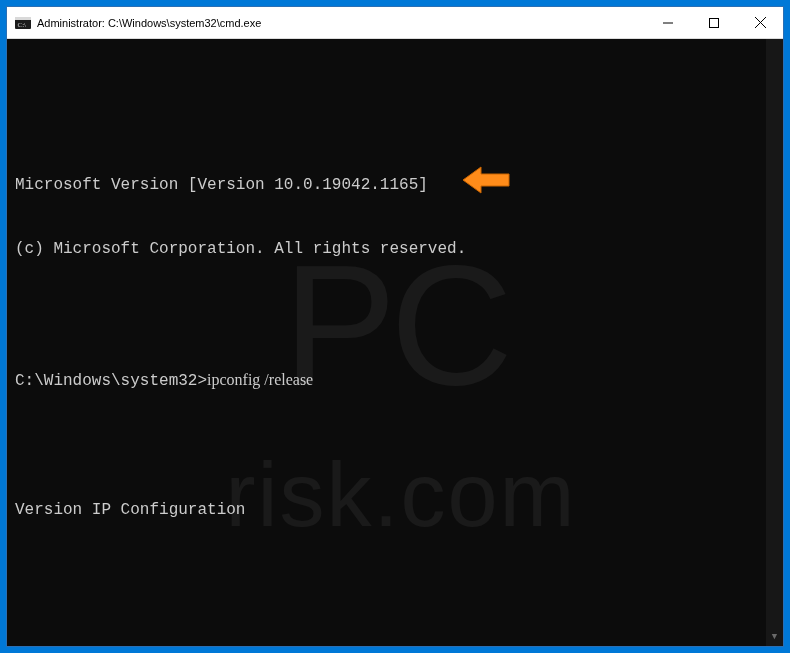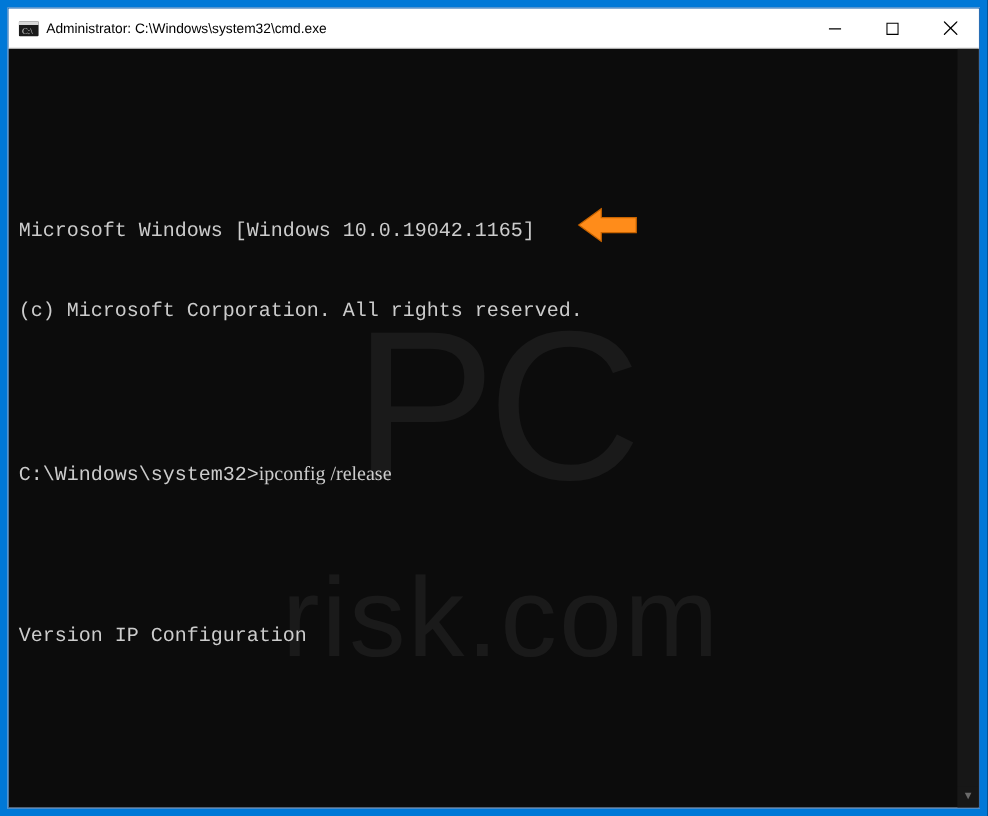--- a/index.html
+++ b/index.html
@@ -154,21 +154,21 @@
     <div class="terminal">
 
       
       <div class="watermark">
         <div class="watermark-inner">
           <div class="wm-big">PC</div>
           <div class="wm-sub">risk.com</div>
         </div>
       </div>
 
-      <div class="line">Microsoft Windows [Windows 10.0.19042.1165]</div>
+      <div class="line">Microsoft Version [Version 10.0.19042.1165]</div>
       <div class="line">(c) Microsoft Corporation. All rights reserved.</div>
       <div class="line">&nbsp;</div>
       <div class="line"><span>C:\Windows\system32&gt;</span><span class="prompt-input">ipconfig /release</span></div>
       <div class="line">&nbsp;</div>
       <div class="line">Version IP Configuration</div>
       <div class="line">&nbsp;</div>
       <div class="line">&nbsp;</div>
       
       
       

